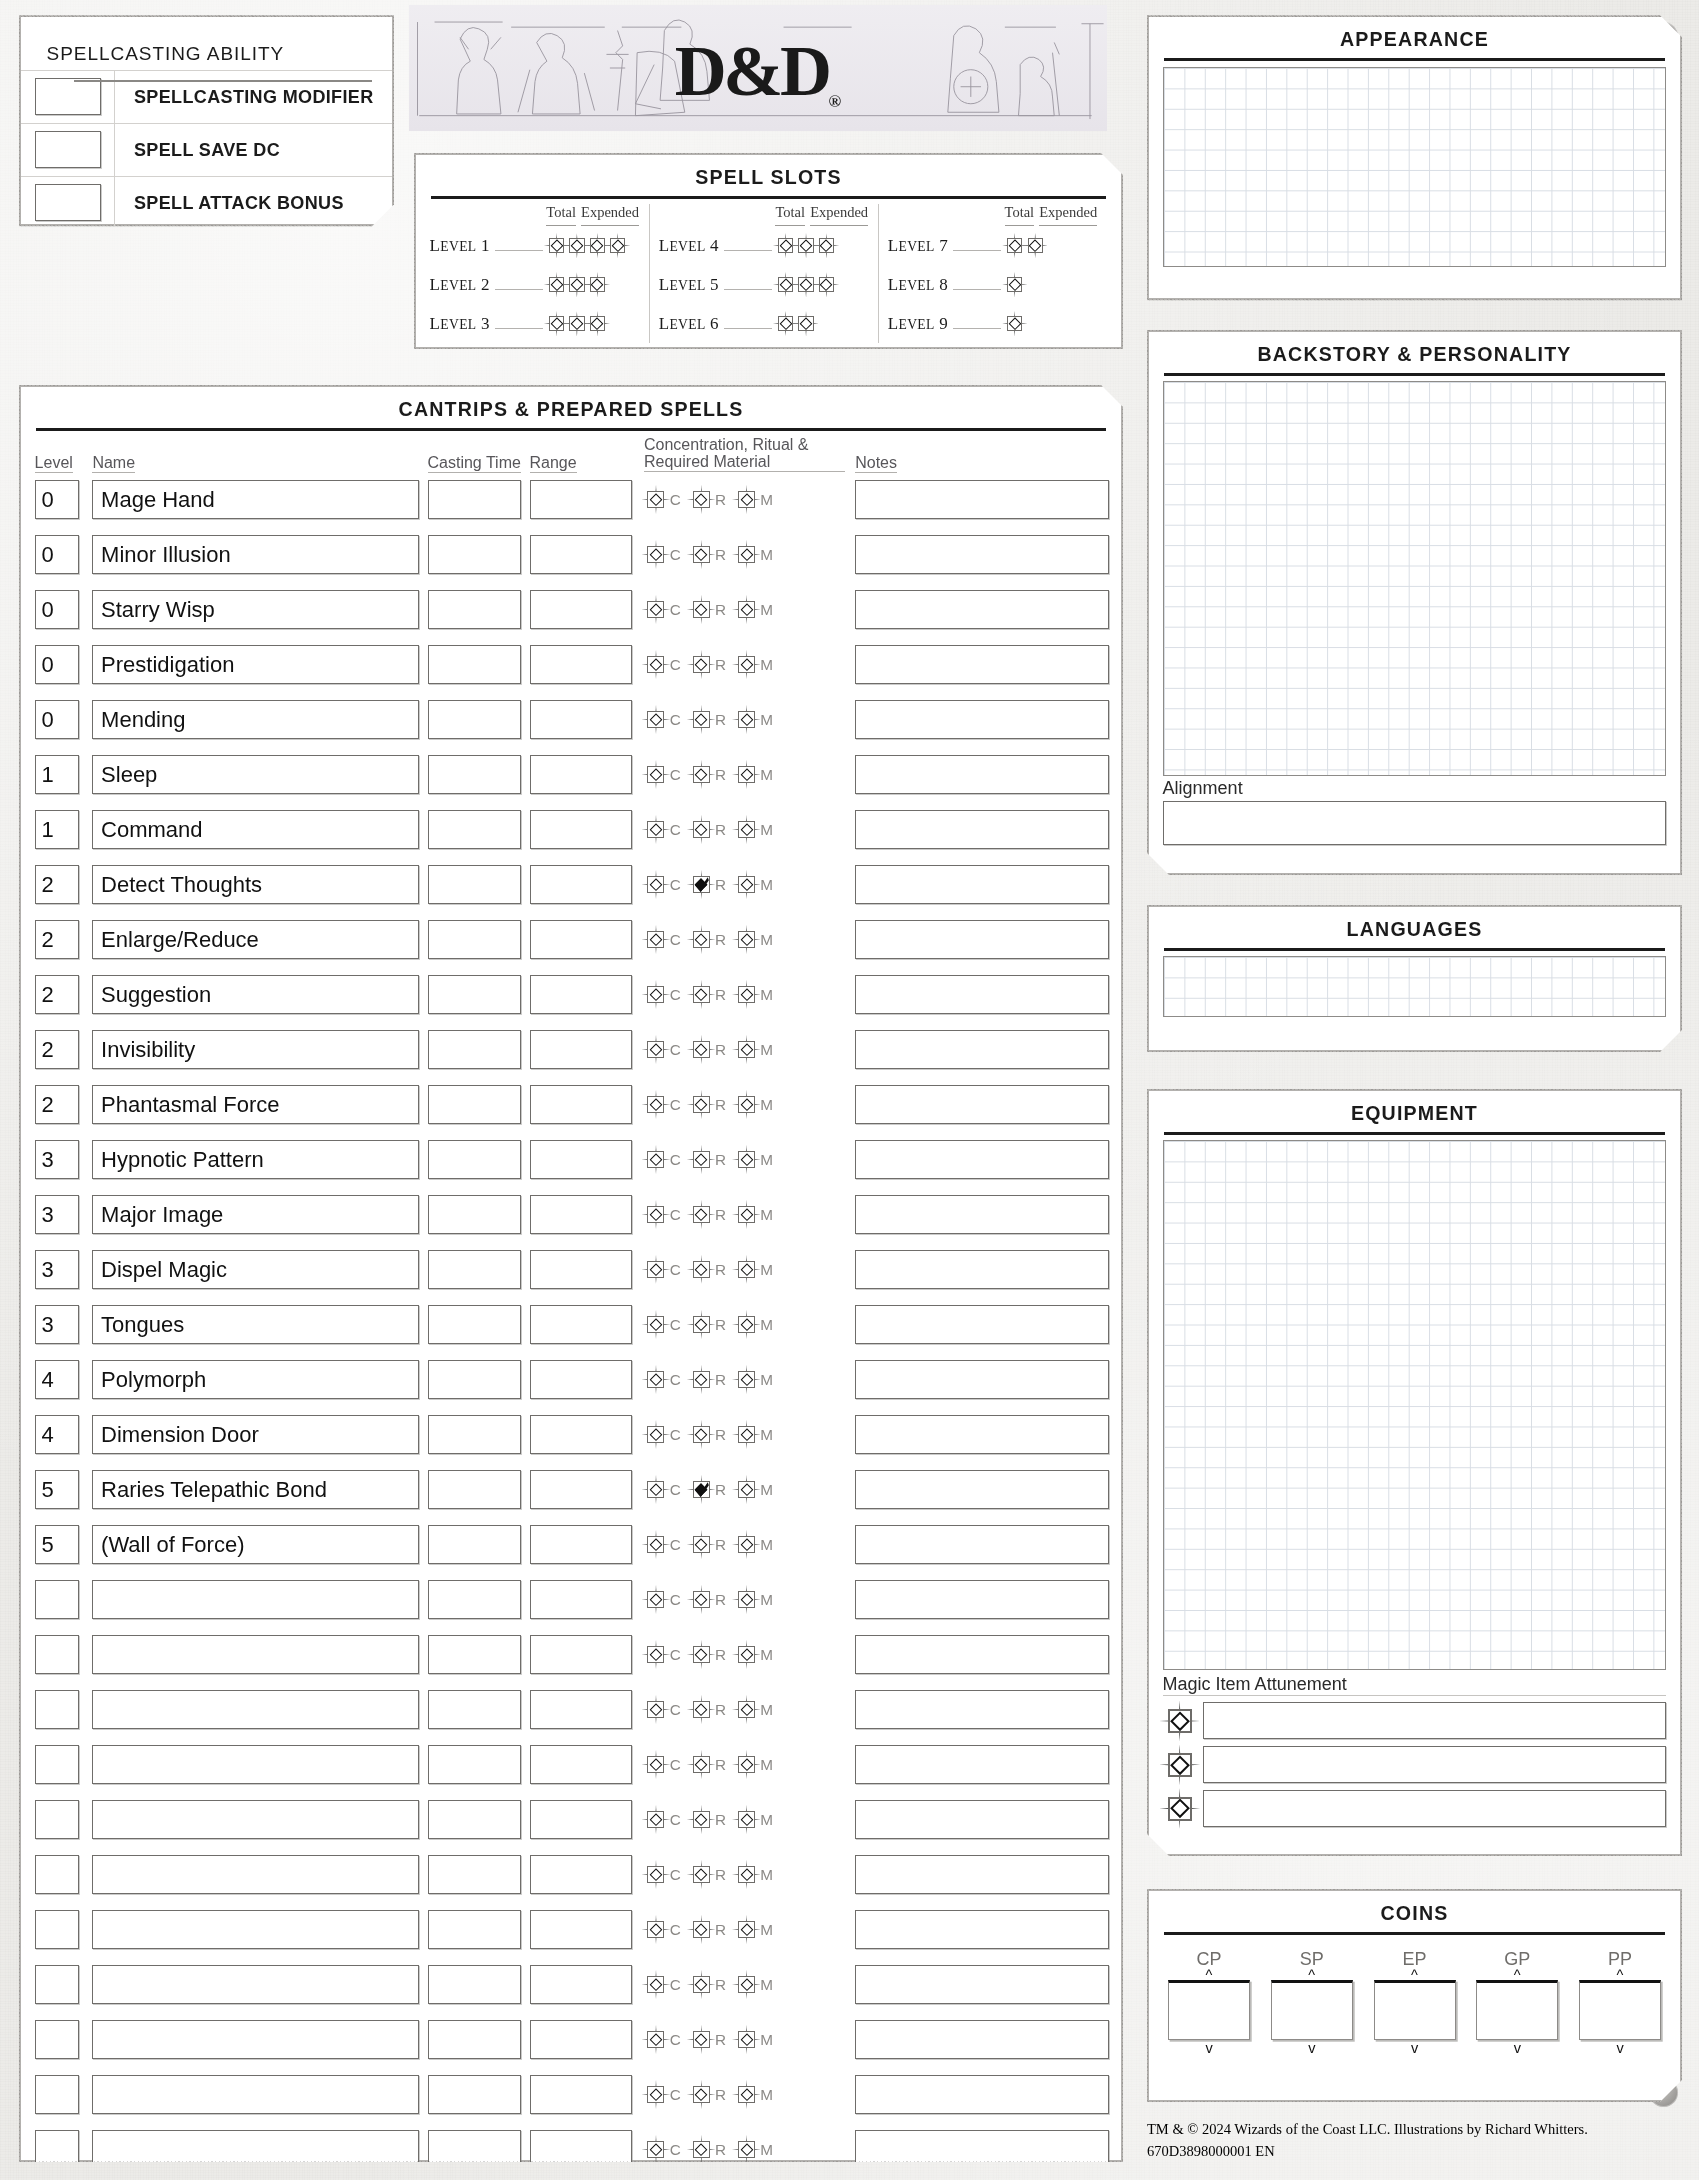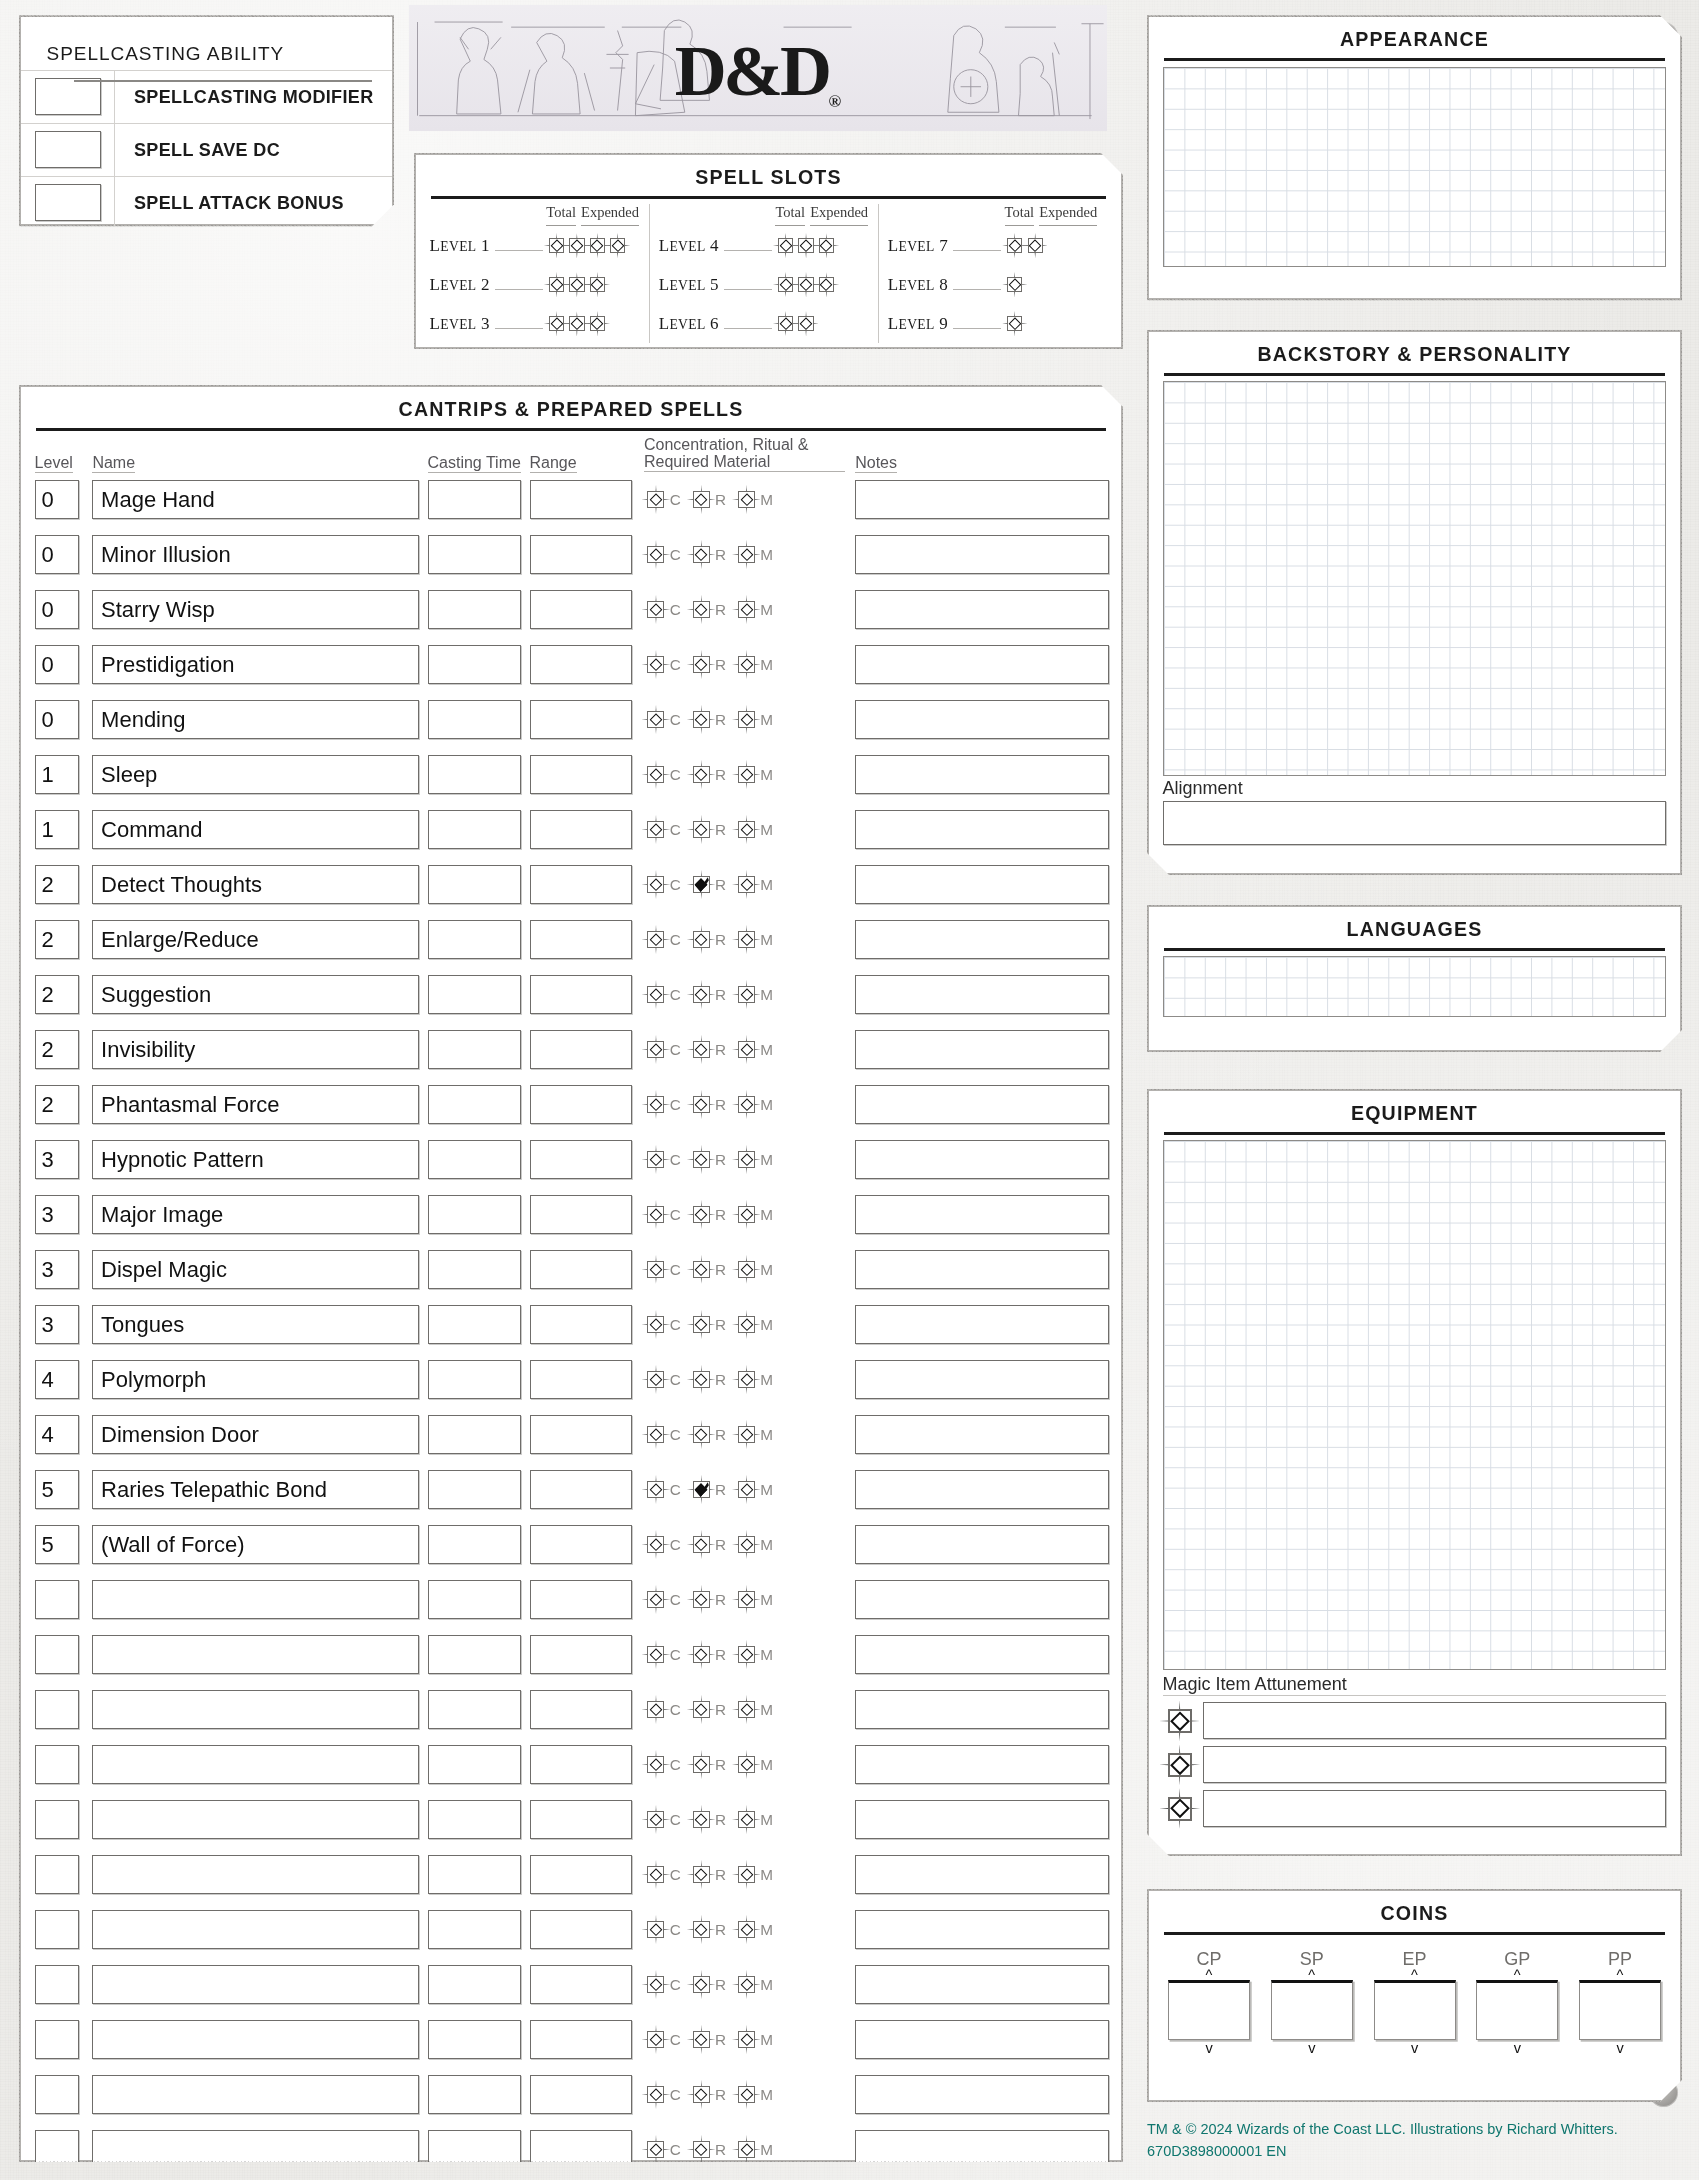--- a/index.html
+++ b/index.html
@@ -174,21 +174,21 @@
 
   
   .rivet{ position:absolute; width:29px; height:29px; border-radius:50%;
     background:radial-gradient(circle at 35% 32%, #cfcdca, #9c9a97 70%, #8d8b88);
     box-shadow:inset 0 0 0 0.9px rgba(255,255,255,.35);}
   #rivet-tl{ left:22px; top:22px; }
   #rivet-tr{ left:1649px; top:22px; }
   #rivet-br{ left:1649px; top:2078px; }
 
   #footer-note{ position:absolute; left:1147px; top:2119px; width:528px;
-    font-family:Liberation Sans, sans-serif; font-size:14.5px; color:#0f766e; line-height:1.5; }
+    font-family:Liberation Serif, serif; font-size:14.5px; color:#000000; line-height:1.5; }
 </style>
 </head>
 <body>
 
 <div id="header-art">
   <svg width="698" height="126" viewBox="0 0 820 148">
     <g stroke="#6b6672" fill="none" stroke-width="1.1" opacity=".62">
       <path d="M10 20 v110 M30 20 h80 M12 130 h790"></path>
       <path d="M60 40 q8-18 22-12 q16 6 10 24 l-4 12 q14 8 16 24 l4 40 h-52 l2-40 q2-16 14-22z"></path>
       <path d="M70 52 l-10-14 M96 52 l12-14"></path>

